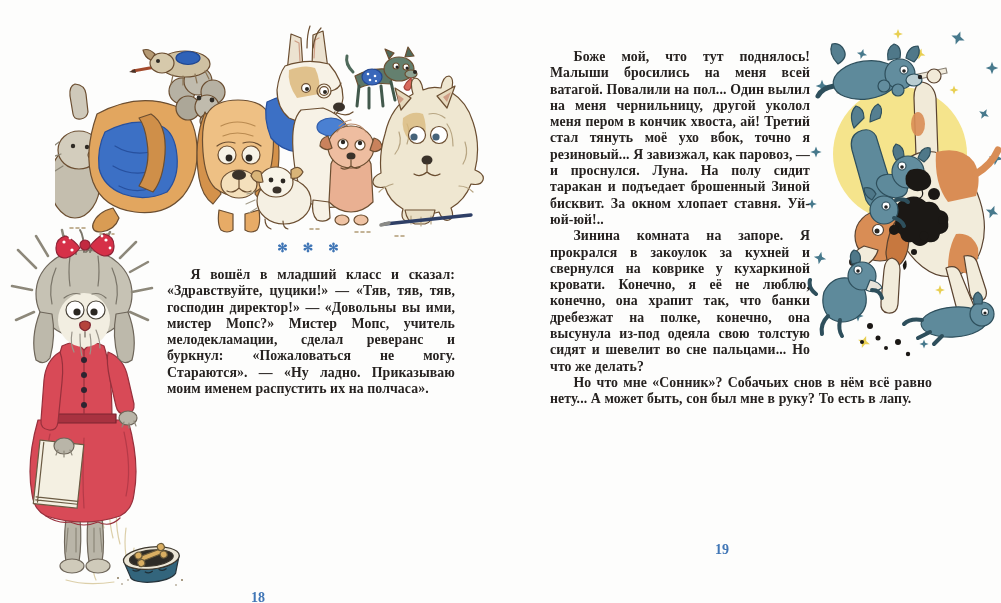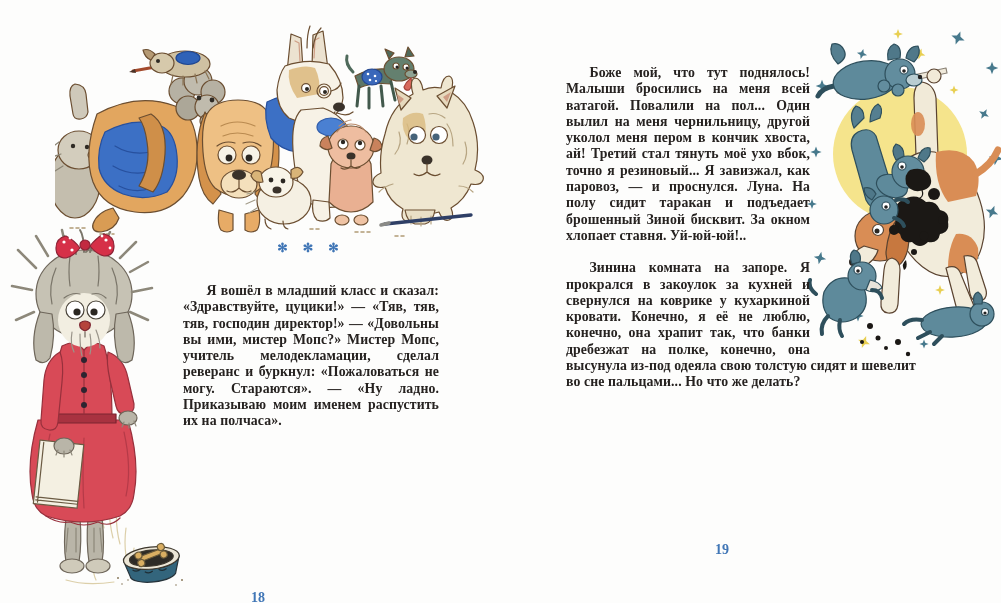--- a/index.html
+++ b/index.html
@@ -6,21 +6,21 @@
   .book{
     position:relative;width:1001px;height:603px;background:#fdfdfc;overflow:hidden;
     font-family:"Liberation Serif", serif;color:#262220;
   }
   .illu{position:absolute;}
   .text-col{
     position:absolute;text-align:justify;font-weight:bold;
     font-size:13.8px;line-height:16.3px;letter-spacing:0.1px;
     hyphens:auto;
   }
-  .text-col p{margin:16px;text-indent:1.7em;}
+  .text-col p{margin:0;text-indent:1.7em;}
   .text-col p.first{text-indent:0;}
   .left-text{left:167px;top:267px;width:288px;}
   .right-text{left:550px;top:49px;width:382px;}
   .illu-spacer{float:right;width:122px;height:294px;}
   .separator{
     position:absolute;left:167px;top:240px;width:288px;text-align:center;
     color:#4076b6;font-size:12.5px;font-weight:bold;letter-spacing:6px;
   }
   .page-number{
     position:absolute;top:542px;width:500px;text-align:center;
@@ -400,18 +400,19 @@
           <circle cx="179" cy="289" r="1.6" fill="#222222" stroke="none"></circle>
           <path d="M124,308 l-12,6 M136,312 l-8,8 M116,296 q-12,-2 -18,4" stroke-width="4"></path>
         </g>
       </g>
     </svg>
 
     <div class="text-col right-text" lang="ru">
       <div class="illu-spacer"></div>
       <p>Боже мой, что тут поднялось! Малыши бросились на меня всей ватагой. Повалили на пол... Один вылил на меня чернильницу, другой уколол меня пером в кончик хвоста, ай! Третий стал тянуть моё ухо вбок, точно я резиновый... Я завизжал, как паровоз, — и проснулся. Луна. На полу сидит таракан и подъедает брошенный Зиной бисквит. За окном хлопает ставня. Уй-юй-юй!..</p>
       <p>Зинина комната на запоре. Я прокрался в закоулок за кухней и свернулся на коврике у кухаркиной кровати. Конечно, я её не люблю, конечно, она храпит так, что банки дребезжат на полке, конечно, она высунула из-под одеяла свою толстую сидят и шевелит во сне пальцами... Но что же делать?</p>
+      <p>Но что мне «Сонник»? Собачьих снов в нём всё равно нету... А может быть, сон был мне в руку? То есть в лапу.</p>
     </div>
 
     <div class="page-number" id="pn-right">19</div>
   </section>
 
 </div>
 
 </body></html>

